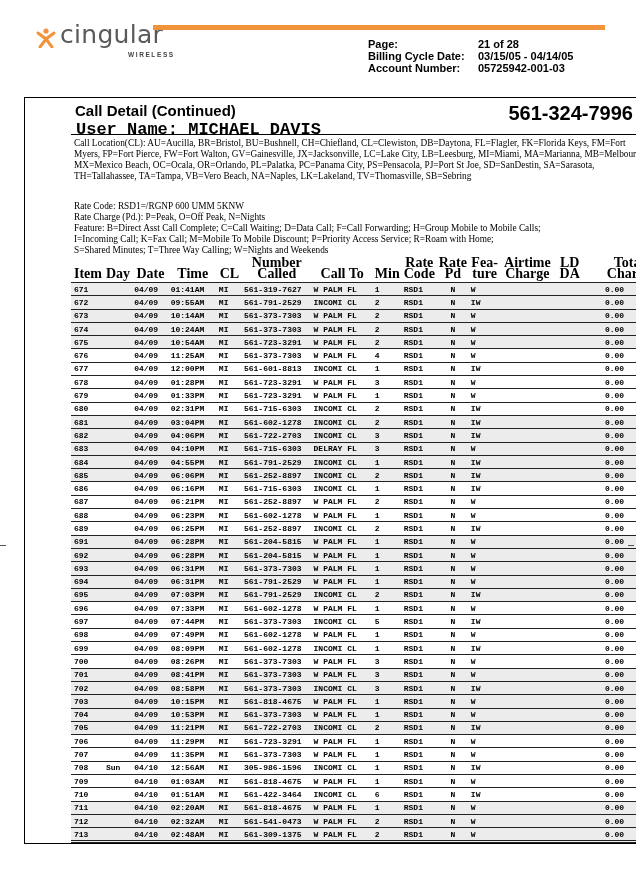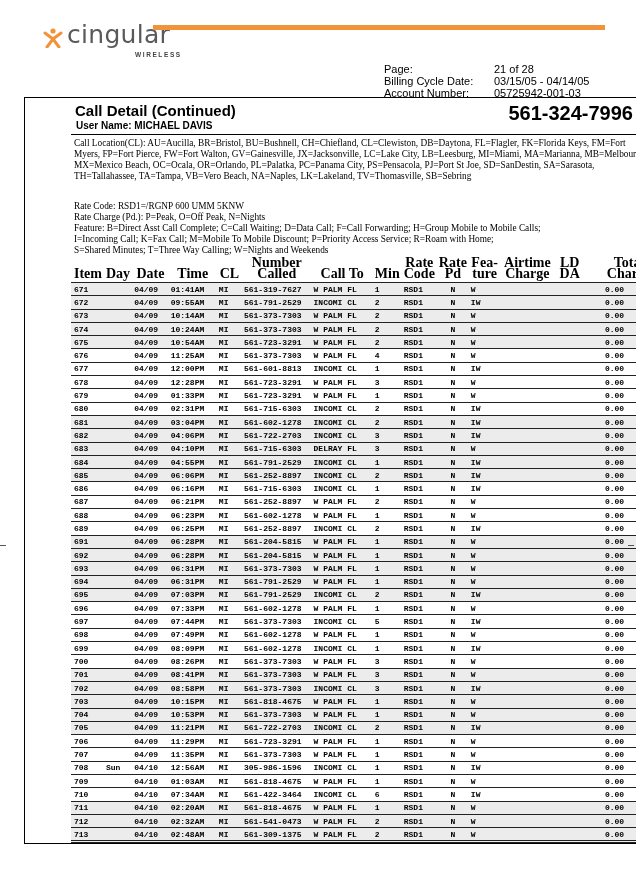--- a/index.html
+++ b/index.html
@@ -1,31 +1,31 @@
 <!DOCTYPE html>
 <html><head>
 <meta charset="utf-8">
 <style>
   html, body { margin: 0; padding: 0; background: #ffffff; }
   body { width: 636px; height: 880px; position: relative; overflow: hidden; font-family: "Liberation Sans", sans-serif; color: #000; }
-  .logo { position: absolute; left: 43px; top: 22px; width: 150px; height: 40px; }
+  .logo { position: absolute; left: 36px; top: 22px; width: 150px; height: 40px; }
   .logo-x { position: absolute; left: 0; top: 6px; width: 20px; height: 20px; }
   .logo-word { position: absolute; left: 24px; top: -2px; font-family: "DejaVu Sans", sans-serif; font-size: 25px; color: #5a5a5a; letter-spacing: 0.3px; }
   .logo-tm { position: absolute; left: 136px; top: 4px; font-size: 4px; color: #666; }
   .logo-sub { position: absolute; left: 92px; top: 29px; font-size: 6.5px; font-weight: bold; letter-spacing: 1.6px; color: #444; }
   .orange-bar { position: absolute; left: 153px; top: 25px; width: 452px; height: 5px; background: #f0933a; }
-  .acct { position: absolute; left: 384px; top: 38px; font-size: 11px; line-height: 12px; font-weight: normal; margin-top: 25px; }
+  .acct { position: absolute; left: 368px; top: 38px; font-size: 11px; line-height: 12px; font-weight: bold; }
   .acct .row { display: flex; }
   .acct .k { width: 110px; }
   .acct .v { }
   .box { position: absolute; left: 24px; top: 97px; width: 586px; border: 1.2px solid #000; padding-left: 46px; }
   .box-head { position: relative; height: 36px; border-bottom: 1px solid #000; }
   .title { position: absolute; left: 4px; top: 4px; font-size: 15px; font-weight: bold; }
   .phone { position: absolute; right: 24px; top: 4px; font-size: 20px; font-weight: bold; }
-  .user { position: absolute; left: 5px; top: 22px; font-family: Liberation Sans, sans-serif; font-size: 10px; font-weight: bold; }
+  .user { position: absolute; left: 5px; top: 22px; font-family: Liberation Mono, monospace; font-size: 17px; font-weight: bold; }
   .legend { font-family: "Liberation Serif", serif; font-size: 9.3px; line-height: 11px; padding: 3px 3px 0 3px; }
   .legend p { margin: 0; }
   .gap { height: 19px; }
   table { border-collapse: collapse; width: 100%; font-size: 8px; }
   th { font-family: Liberation Serif, serif; font-size: 14px; font-weight: bold; line-height: 11px; padding: 1px 2px 3px 2px; vertical-align: bottom; text-align: center; }
   th.l { text-align: left; }
   td { font-family: "Liberation Mono", monospace; font-weight: bold; font-size: 8px; height: 12.3px; padding: 0 2px; border-top: 1.3px solid #222; white-space: nowrap; }
   tr.shade td { background: #ececec; }
   tr.last td { border-bottom: 3px double #222; }
   .c-item { width: 26px; padding-left: 3px; }
@@ -219,21 +219,21 @@
           <td class="c-rp">N</td>
           <td class="c-feat">IW</td>
           <td class="c-air"></td>
           <td class="c-ld"></td>
           <td class="c-tot">0.00</td>
         </tr>
         <tr class="">
           <td class="c-item">678</td>
           <td class="c-day"></td>
           <td class="c-date">04/09</td>
-          <td class="c-time">12:28PM</td>
+          <td class="c-time">01:28PM</td>
           <td class="c-cl">MI</td>
           <td class="c-num">561-723-3291</td>
           <td class="c-to">W PALM FL</td>
           <td class="c-min">3</td>
           <td class="c-rc">RSD1</td>
           <td class="c-rp">N</td>
           <td class="c-feat">W</td>
           <td class="c-air"></td>
           <td class="c-ld"></td>
           <td class="c-tot">0.00</td>
@@ -715,21 +715,21 @@
           <td class="c-rp">N</td>
           <td class="c-feat">W</td>
           <td class="c-air"></td>
           <td class="c-ld"></td>
           <td class="c-tot">0.00</td>
         </tr>
         <tr class="">
           <td class="c-item">710</td>
           <td class="c-day"></td>
           <td class="c-date">04/10</td>
-          <td class="c-time">07:34AM</td>
+          <td class="c-time">01:51AM</td>
           <td class="c-cl">MI</td>
           <td class="c-num">561-422-3464</td>
           <td class="c-to">INCOMI CL</td>
           <td class="c-min">6</td>
           <td class="c-rc">RSD1</td>
           <td class="c-rp">N</td>
           <td class="c-feat">IW</td>
           <td class="c-air"></td>
           <td class="c-ld"></td>
           <td class="c-tot">0.00</td>

